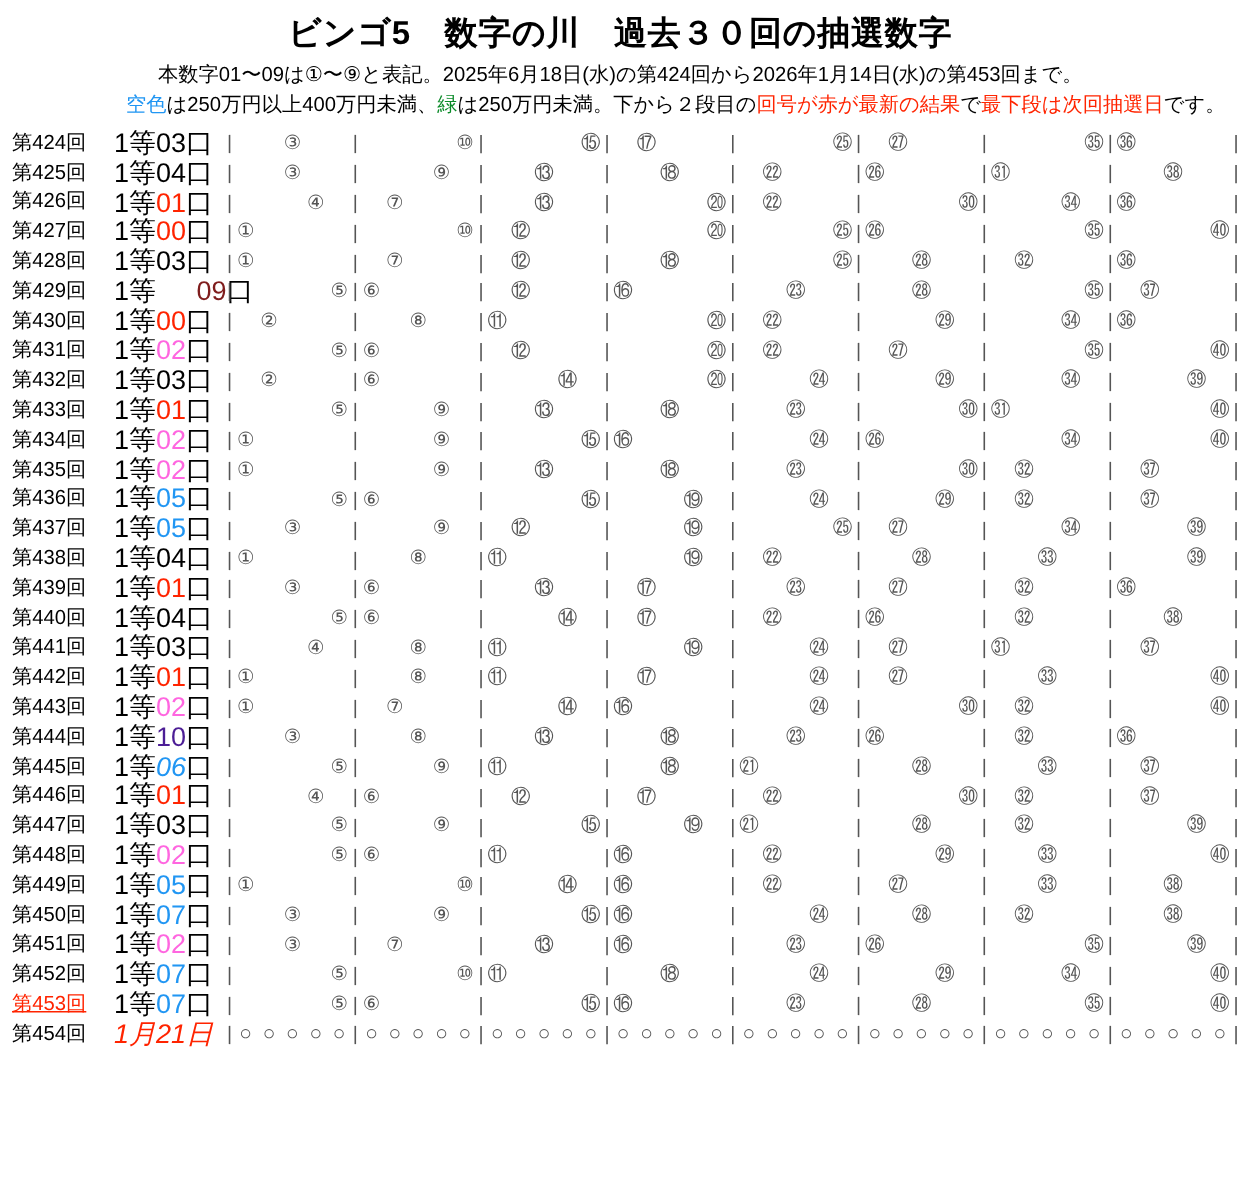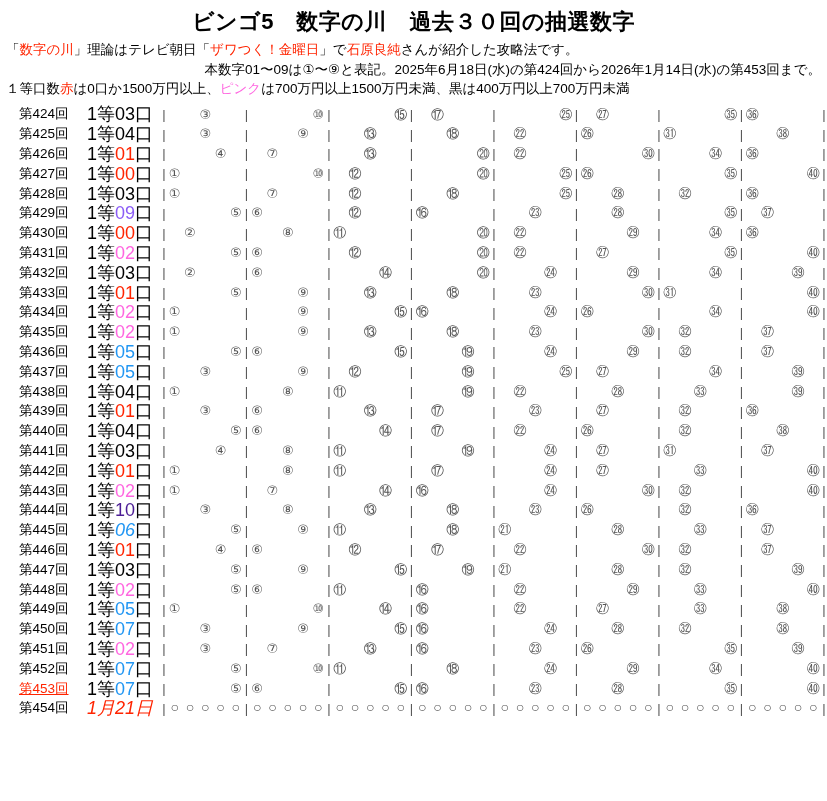--- a/index.html
+++ b/index.html
@@ -11,36 +11,36 @@
   .page{width:827px;height:801px;position:relative;}
 
   
   .title{
     text-align:center;font-size:22px;font-weight:bold;
     letter-spacing:.5px;padding-top:7px;line-height:30px;
   }
   .notes{padding:3px 6px 0 6px;}
   .note{font-size:13.5px;line-height:19.5px;white-space:nowrap;}
   .note.n1{text-align:left;}
-  .note.n2{text-align:right;}
+  .note.n2{text-align:center;}
   .note.n3{text-align:left;}
   .note.n4{text-align:right;padding-right:4px;}
   .red{color:#ff2400;}
   .pink{color:#ff66e0;}
   .green{color:#0a8a28;}
   .sky{color:#2196f3;}
 
   
   .table{margin-top:6px;}
   .row{
     display:flex;align-items:center;
     height:19.8px;font-size:13.5px;white-space:nowrap;
   }
   .c-round{
-    width:68px;text-align:left;padding-left:19px;
+    width:68px;text-align:left;padding-left:8px;
     font-size:13.5px;
   }
   .c-prize{
     width:74px;text-align:left;font-size:18px;
   }
   .grid{flex:1;display:flex;align-items:center;}
   .sep{
     width:6px;text-align:center;color:#555;font-size:13px;
     flex:0 0 6px;
   }
@@ -59,23 +59,22 @@
   .row.latest .c-round{color:#ff2400;text-decoration:underline;}
 </style>
 </head>
 <body>
 
 <div class="page">
 
   <div class="title">ビンゴ5　数字の川　過去３０回の抽選数字</div>
 
   <div class="notes">
-    <div class="note n1"><span class="">「</span><span class="red">数字の川</span><span class="">」理論はテレビ朝日「</span><span class="red">ザワつく！金曜日</span><span class="">」で</span><span class="red">石原良純</span><span class="">さんが紹介した攻略法です。</span></div>
     <div class="note n2"><span class="">本数字01〜09は①〜⑨と表記。2025年6月18日(水)の第424回から2026年1月14日(水)の第453回まで。</span></div>
-    <div class="note n3"><span class="">１等口数</span><span class="red">赤</span><span class="">は0口か1500万円以上、</span><span class="pink">ピンク</span><span class="">は700万円以上1500万円未満、黒は400万円以上700万円未満</span></div>
+    <div class="note n4"><span class="sky">空色</span><span class="">は250万円以上400万円未満、</span><span class="green">緑</span><span class="">は250万円未満。下から２段目の</span><span class="red">回号が赤が最新の結果</span><span class="">で</span><span class="red">最下段は次回抽選日</span><span class="">です。</span></div>
   </div>
 
   <div class="table">
       <div class="row">
         <div class="c-round">第424回</div>
         <div class="c-prize"><span>1等</span><span>03</span><span>口</span></div>
         <div class="grid">
           <div class="sep">|</div>
           <div class="cell">
             <div class="slot blank"></div>
@@ -422,21 +421,21 @@
             <div class="slot blank"></div>
             <div class="slot blank"></div>
             <div class="slot blank"></div>
             <div class="slot blank"></div>
           </div>
           <div class="sep">|</div>
         </div>
       </div>
       <div class="row">
         <div class="c-round">第429回</div>
-        <div class="c-prize"><span>1等</span><span style="color: #8b5cf6;">09</span><span>口</span></div>
+        <div class="c-prize"><span>1等</span><span style="color: #7f1d1d; margin-left: 27px;">09</span><span>口</span></div>
         <div class="grid">
           <div class="sep">|</div>
           <div class="cell">
             <div class="slot blank"></div>
             <div class="slot blank"></div>
             <div class="slot blank"></div>
             <div class="slot blank"></div>
             <div class="slot on">⑤</div>
           </div>
           <div class="sep">|</div>

